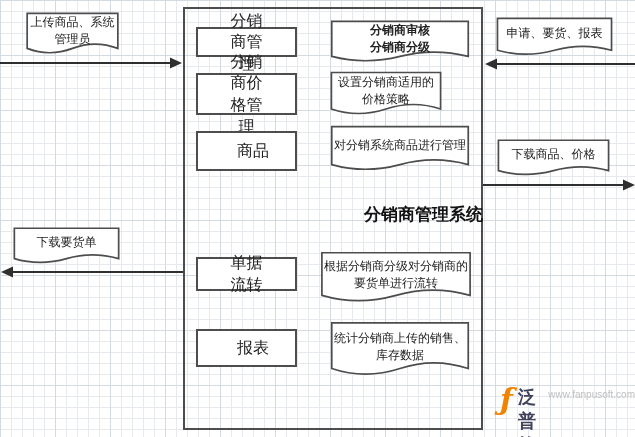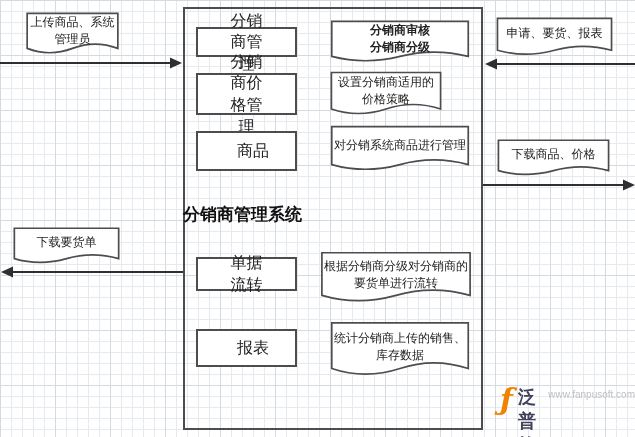--- a/index.html
+++ b/index.html
@@ -16,21 +16,21 @@
       linear-gradient(to right,#e6eaef 1px,transparent 1px),
       linear-gradient(to bottom,#e6eaef 1px,transparent 1px);
     background-size:55px 55px,55px 55px,11px 11px,11px 11px;
   }
   .boundary{
     position:absolute;left:183px;top:7px;width:300px;height:423px;
     border:2px solid #4d4d4d;box-sizing:border-box;
   }
   .title{
     position:absolute;left:183px;top:203px;width:300px;
-    text-align:left;font-size:17px;font-weight:bold;color:#111;
+    text-align:right;font-size:17px;font-weight:bold;color:#111;
   }
   .box{
     position:absolute;background:#fff;border:2px solid #4d4d4d;
     box-sizing:border-box;display:flex;align-items:center;justify-content:flex-end;
     text-align:center;font-size:16px;line-height:1.35;padding:0 26px;color:#222;
   }
   .doc{position:absolute;}
   .doc-svg{display:block;width:100%;height:100%;}
   .doc-svg path{
     fill:#fff;stroke:#4d4d4d;stroke-width:1.7;

